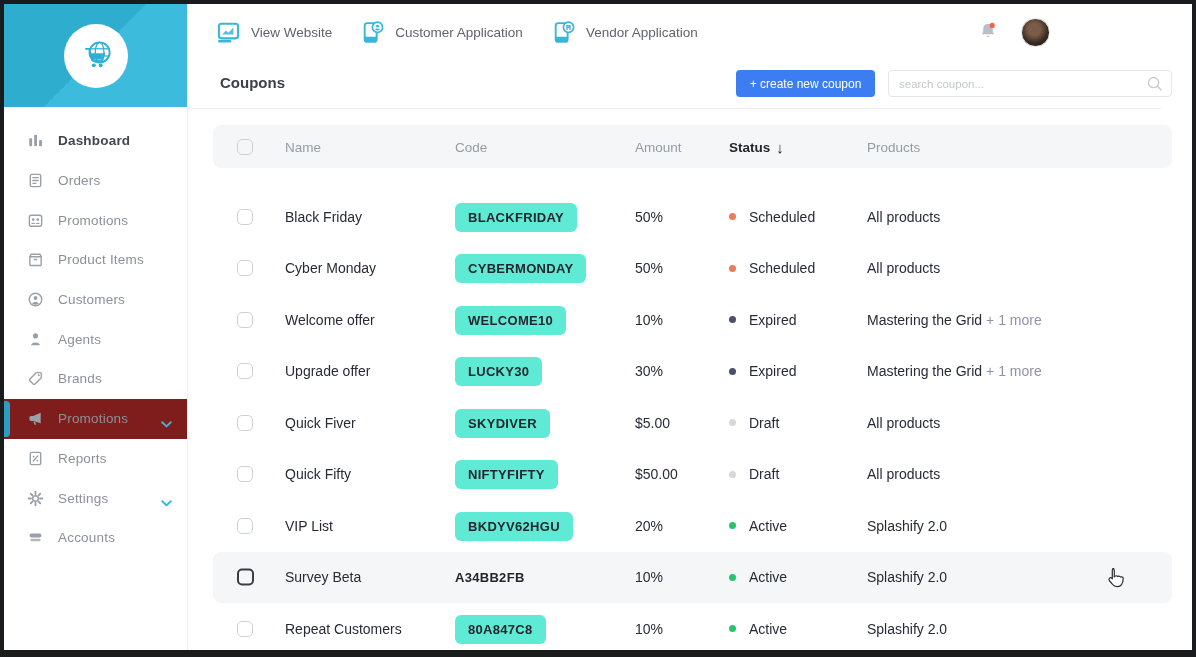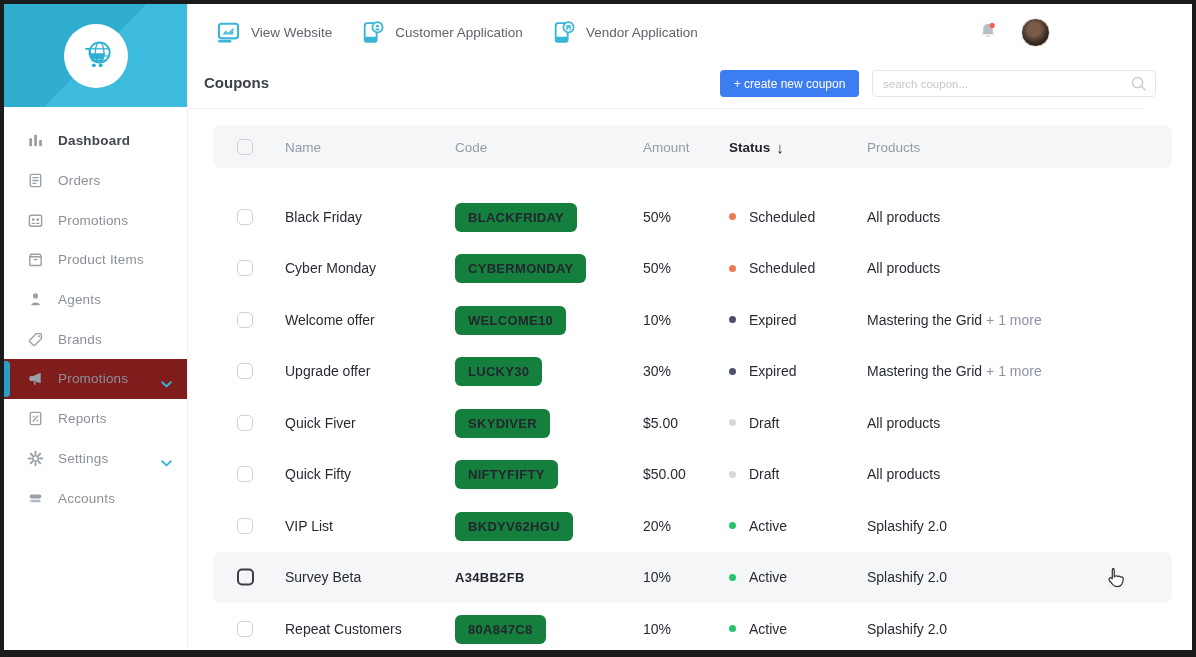--- a/index.html
+++ b/index.html
@@ -29,21 +29,21 @@
           border-bottom:1px solid #f1f2f4;display:flex;align-items:center;background:#fff;}
   .tb-link{display:flex;align-items:center;gap:10px;margin-left:28px;color:#5e646d;
            font-size:13.5px;cursor:pointer;white-space:nowrap;}
   .topbar-right{margin-left:auto;display:flex;align-items:center;gap:22px;padding-right:20px;}
   .bell-wrap{position:relative;cursor:pointer;display:flex;}
   .avatar{width:27px;height:27px;border-radius:50%;cursor:pointer;
           background:radial-gradient(circle at 45% 38%,#7a5c48 0 28%,#3a2c22 60%,#15100d 100%);
           border:1px solid #e3e3e3;}
 
   
-  .page-head{position:absolute;left:168px;top:56px;width:973px;height:48px;
+  .page-head{position:absolute;left:184px;top:56px;width:973px;height:48px;
              border-bottom:1px solid #eef0f2;background:#fff;}
   .page-title{position:absolute;left:32px;top:14px;font-size:15px;color:#3c4148;font-weight:600;}
   .create-btn{position:absolute;left:548px;top:10px;width:139px;height:27px;background:#3c7df2;
               color:#fff;border:none;border-radius:4px;font-size:12px;cursor:pointer;
               font-family:"Liberation Sans",sans-serif;}
   .search-box{position:absolute;left:700px;top:10px;width:284px;height:27px;box-sizing:border-box;
               border:1px solid #e4e6ea;border-radius:4px;display:flex;align-items:center;background:#fff;}
   .search-box input{flex:1;border:none;outline:none;padding:0 10px;font-size:11.5px;color:#6a6f76;
               font-family:"Liberation Sans",sans-serif;background:transparent;}
   .search-box input::placeholder{color:#c3c7cd;}
@@ -51,26 +51,26 @@
 
   
   .table{position:absolute;left:209px;top:121px;width:959px;}
   .thead{height:43px;background:#f5f6f8;border-radius:8px;position:relative;
          color:#959ba6;font-size:13.5px;}
   .tbody{margin-top:23px;}
   .trow{height:51.5px;position:relative;font-size:14px;color:#272b35;cursor:default;}
   .trow.hovered{background:#f5f6f8;border-radius:8px;}
   .cell{position:absolute;top:50%;transform:translateY(-50%);white-space:nowrap;}
   .c-check{left:24px;}  .c-name{left:72px;}  .c-code{left:242px;}
-  .c-amount{left:422px;margin-left:8px;} .c-status{left:516px;display:flex;align-items:center;gap:13px;}
+  .c-amount{left:422px;} .c-status{left:516px;display:flex;align-items:center;gap:13px;}
   .c-products{left:654px;}
   .checkbox{width:16px;height:16px;border:1.5px solid #cdd1d7;border-radius:5px;
             box-sizing:border-box;cursor:pointer;background:transparent;}
   .checkbox.strong{border:2px solid #3a3d45;width:17px;height:17px;}
-  .code-badge{background:#15803d;border-radius:6px;padding:7px 13px;font-weight:700;
+  .code-badge{background:#5eead4;border-radius:6px;padding:7px 13px;font-weight:700;
               font-size:13px;color:#23262e;letter-spacing:.3px;}
   .trow.hovered .code-badge{background:transparent;padding-left:0;}
   .dot{width:7px;height:7px;border-radius:50%;flex:none;}
   .extra{color:#8e93a7;}
   .thead .hname{font-weight:400;}
   .thead .sorted{font-weight:700;color:#23262d;display:flex;gap:6px;align-items:center;}
   .cursor{position:absolute;left:1101px;top:563px;z-index:9;pointer-events:none;}
 </style>
 </head>
 <body>
@@ -138,20 +138,30 @@
               <path d="M3 6h12v8.2a1.2 1.2 0 0 1-1.2 1.2H4.2A1.2 1.2 0 0 1 3 14.2z" fill="none" stroke="#9aa0a8" stroke-width="1.5"></path>
               <path d="M3 6l1.3-2.6h9.4L15 6" fill="none" stroke="#9aa0a8" stroke-width="1.5"></path>
               <rect x="7" y="8.2" width="4" height="1.7" rx=".85" fill="#9aa0a8"></rect>
             </svg>
           </span>
           <span>Product Items</span>
         </div>
         <div class="nav-item">
           <span class="ico">
             <svg width="17" height="17" viewBox="0 0 18 18">
+              <circle cx="9" cy="9" r="6.6" fill="none" stroke="#9aa0a8" stroke-width="1.5"></circle>
+              <circle cx="9" cy="7.4" r="2" fill="#9aa0a8"></circle>
+              <path d="M5.4 13.4c.9-2.4 6.3-2.4 7.2 0a6.6 6.6 0 0 1-7.2 0z" fill="#9aa0a8"></path>
+            </svg>
+          </span>
+          <span>Customers</span>
+        </div>
+        <div class="nav-item">
+          <span class="ico">
+            <svg width="17" height="17" viewBox="0 0 18 18">
               <g fill="#9aa0a8">
                 <circle cx="9" cy="5.2" r="2.7"></circle>
                 <path d="M4.4 15.2c0-3.9 9.2-3.9 9.2 0z"></path>
               </g>
             </svg>
           </span>
           <span>Agents</span>
         </div>
         <div class="nav-item">
           <span class="ico">

